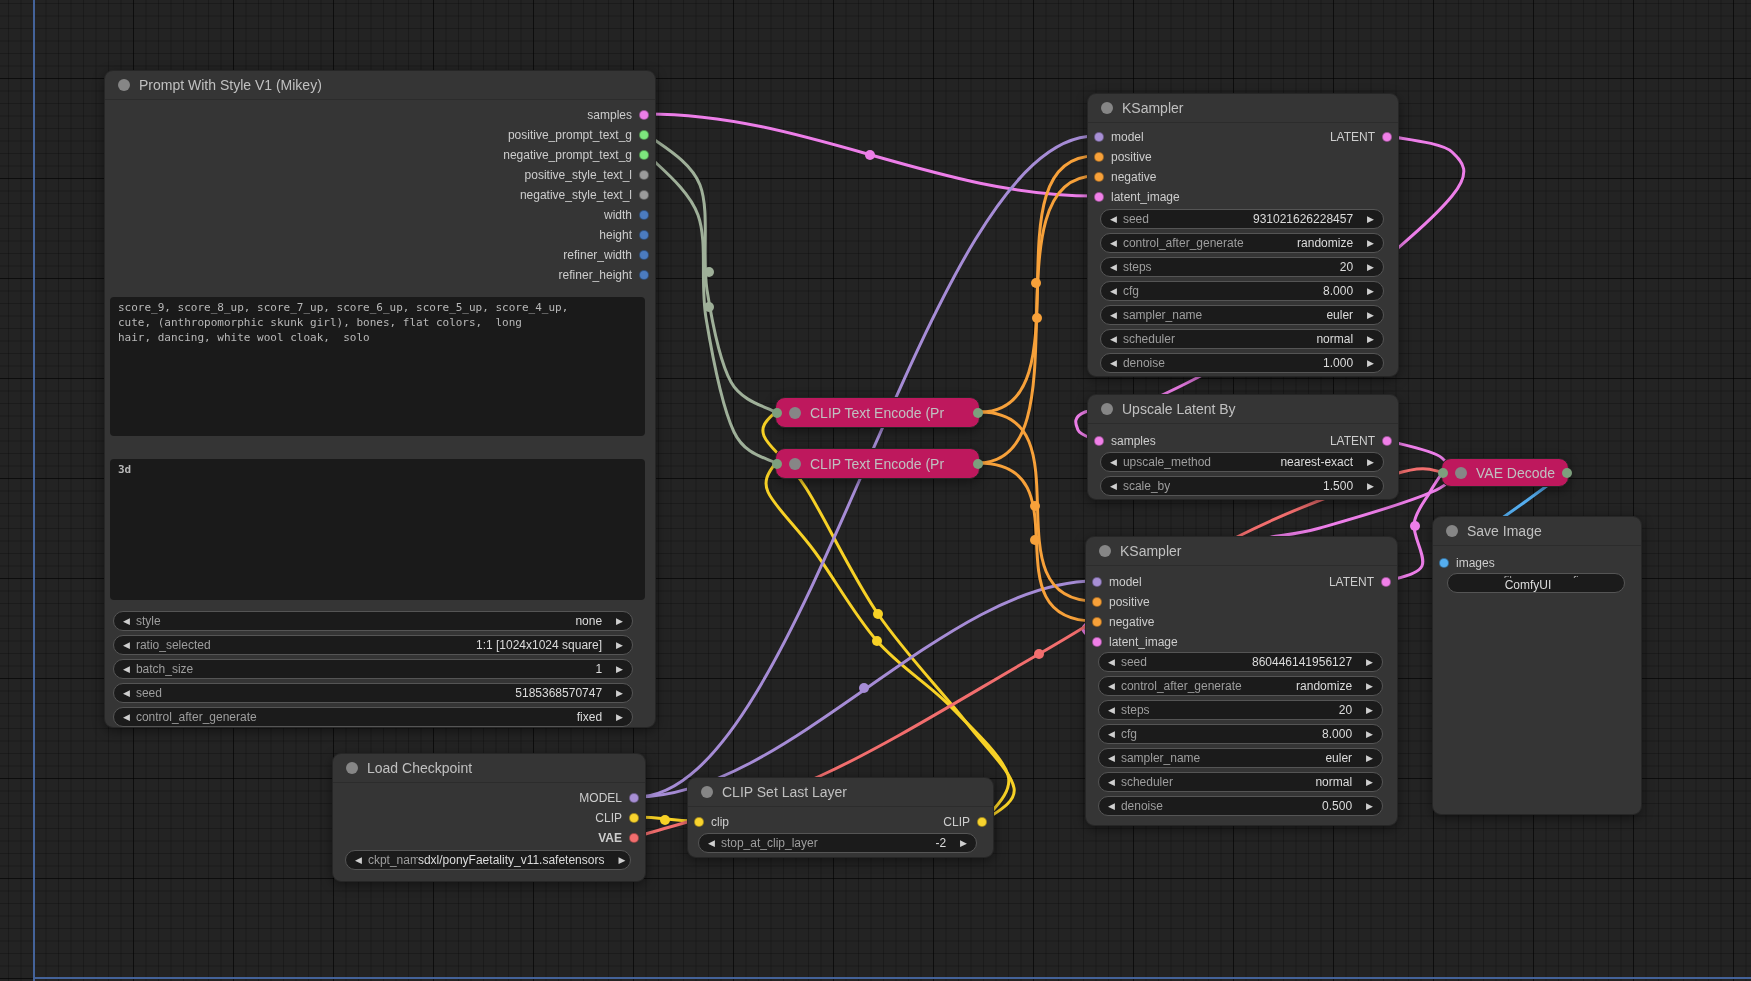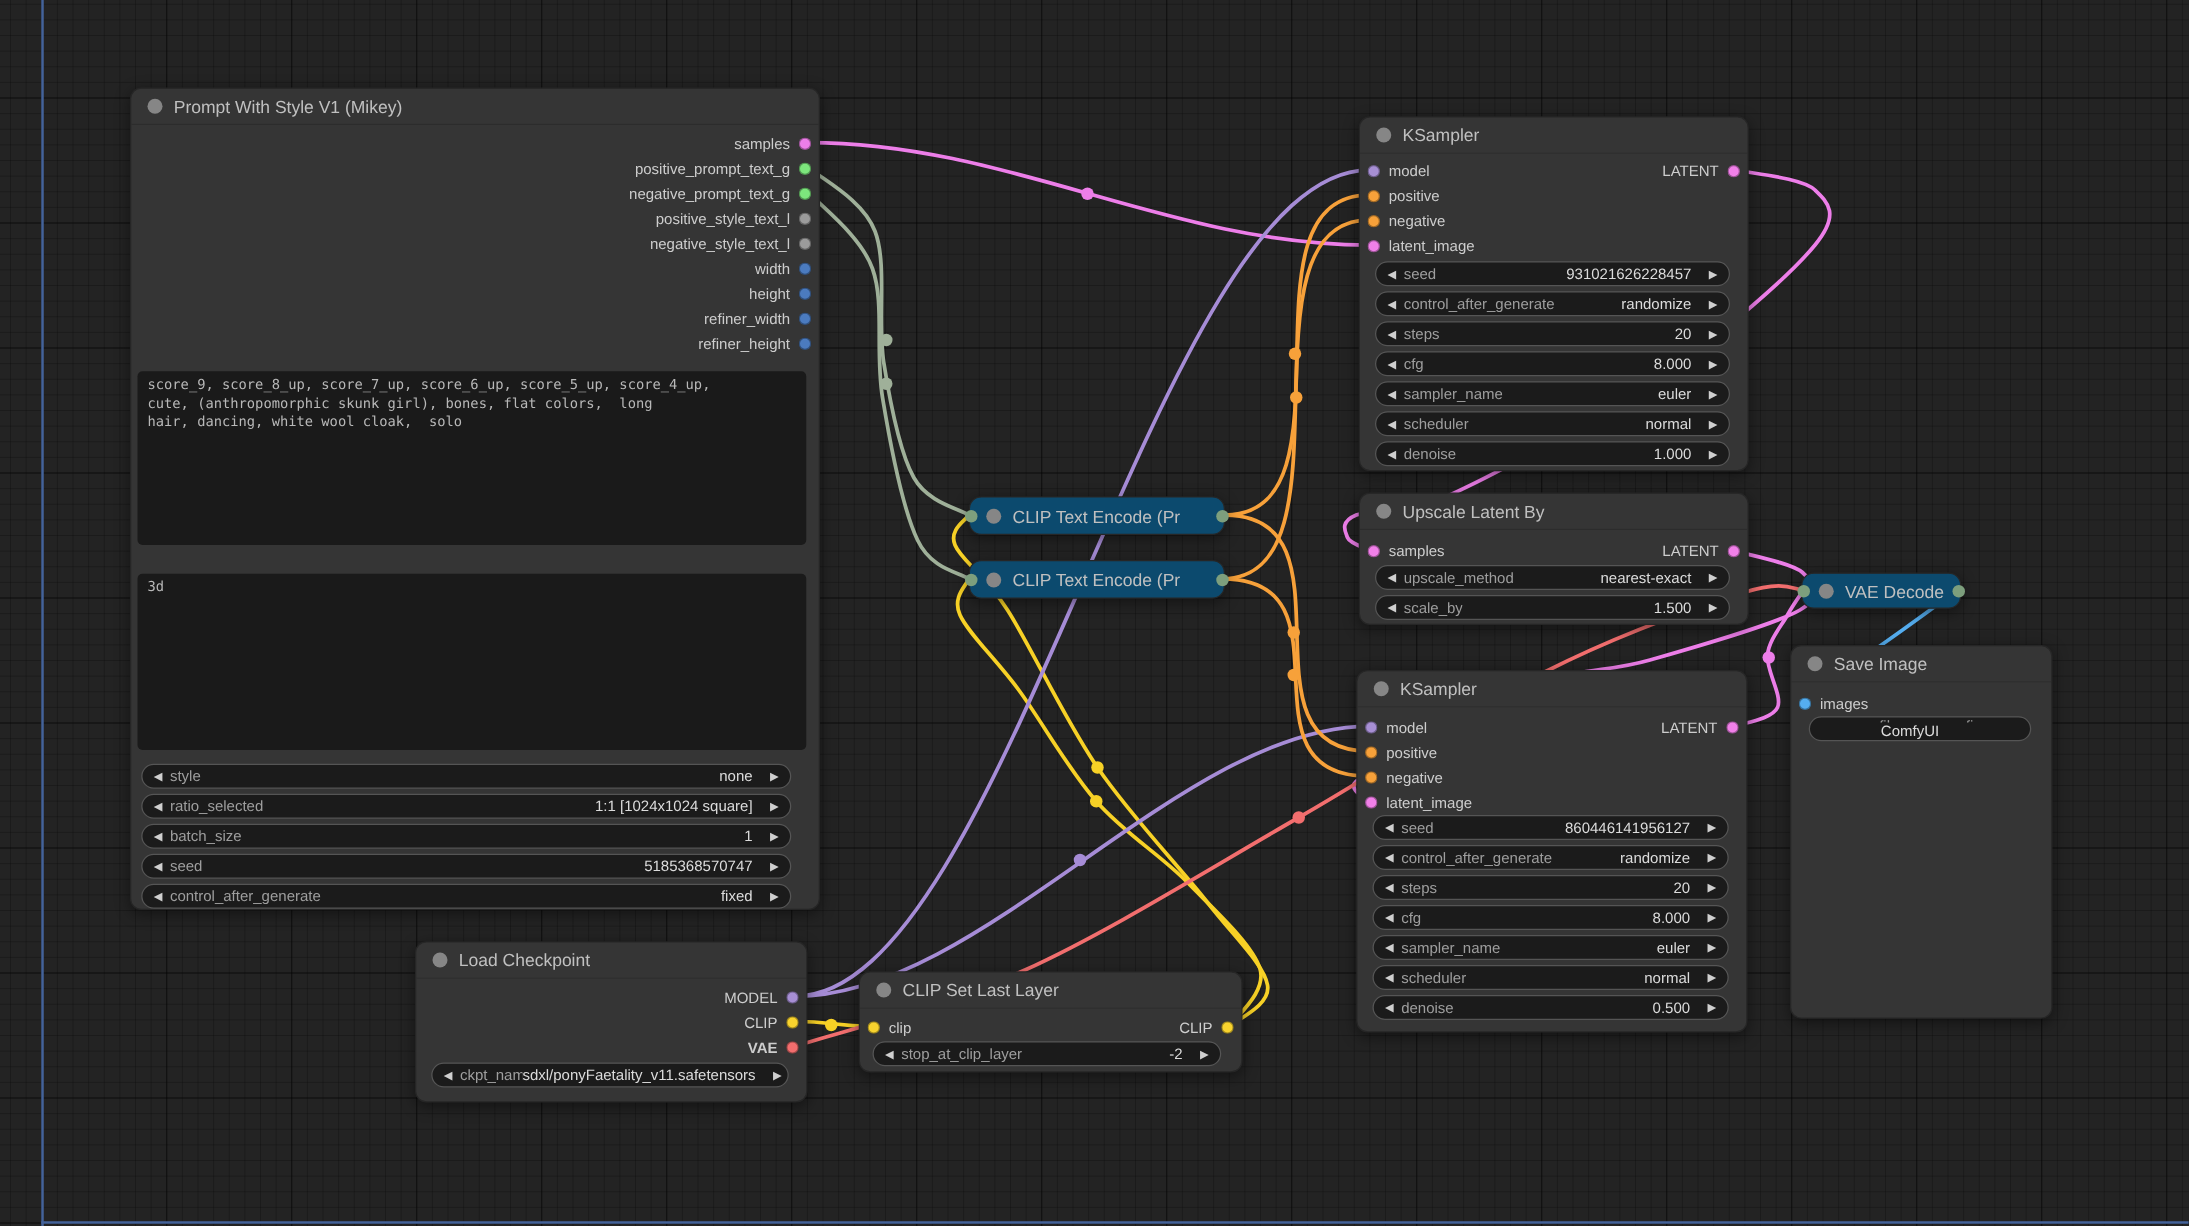--- a/index.html
+++ b/index.html
@@ -17,21 +17,21 @@
   }
   #boundary-v{position:absolute;left:33px;top:0;bottom:0;width:0;border-left:2px solid #44639a;z-index:0;}
   #boundary-h{position:absolute;left:33px;right:0;top:977px;height:0;border-top:2px solid #44639a;z-index:0;}
   #wires{position:absolute;left:0;top:0;z-index:1;}
   #wires path{fill:none;stroke-width:3;stroke-linecap:round;}
   .node{
     position:absolute;background:#353535;border:1px solid #262626;border-radius:9px;
     box-shadow:0 3px 12px rgba(0,0,0,0.45);z-index:2;box-sizing:border-box;
   }
   .node .hdr{position:absolute;left:0;top:0;right:0;height:28px;border-bottom:1px solid #2c2c2c;border-radius:9px 9px 0 0;}
-  .node.collapsed{background:#0c4a6e;border-radius:10px;}
+  .node.collapsed{background:#be185d;border-radius:10px;}
   .node.collapsed .hdr{border-bottom:none;height:100%;}
   .hdr .dot-circle{position:absolute;left:13px;top:50%;margin-top:-6px;width:12px;height:12px;border-radius:50%;background:#868686;}
   .hdr .title{position:absolute;left:34px;top:0;bottom:0;display:flex;align-items:center;font-size:14px;color:#c0c0c0;white-space:nowrap;}
   .edge-dot{position:absolute;width:10px;height:10px;border-radius:50%;top:50%;margin-top:-5px;}
   .slot-row{position:absolute;left:0;right:0;height:20px;padding-left:48px;}
   .slot{position:absolute;top:0;height:20px;display:flex;align-items:center;font-size:12px;color:#cdcdcd;}
   .slot.in{left:0;}
   .slot.out{right:0;flex-direction:row-reverse;}
   .port{width:10px;height:10px;border-radius:50%;border:1px solid rgba(0,0,0,0.35);box-sizing:border-box;}
   .slot.in .port{margin-left:6px;margin-right:7px;}
@@ -147,21 +147,21 @@
       </div>
       <div class="slot-row" style="top: 194px;">
         <div class="slot out">
           <span class="port" style="background: rgb(75, 123, 191);"></span>
           <span>refiner_height</span>
         </div>
       </div>
       <div class="txt" style="left: 5px; right: 10px; top: 226px; height: 139px;">score_9, score_8_up, score_7_up, score_6_up, score_5_up, score_4_up,
 cute, (anthropomorphic skunk girl), bones, flat colors,  long
 hair, dancing, white wool cloak,  solo</div>
-      <div class="txt" style="left: 5px; right: 10px; top: 388px; height: 141px;">3d</div>
+      <div class="txt" style="left: 5px; right: 10px; top: 388px; height: 141px; font-weight: bold;">3d</div>
       <div class="widget" style="left: 8px; right: 22px; top: 540px;">
         <span class="arr l">◀</span>
         <span class="wlabel">style</span>
         <span class="wvalue">none</span>
         <span class="arr r">▶</span>
       </div>
       <div class="widget" style="left: 8px; right: 22px; top: 564px;">
         <span class="arr l">◀</span>
         <span class="wlabel">ratio_selected</span>
         <span class="wvalue">1:1 [1024x1024 square]</span>

